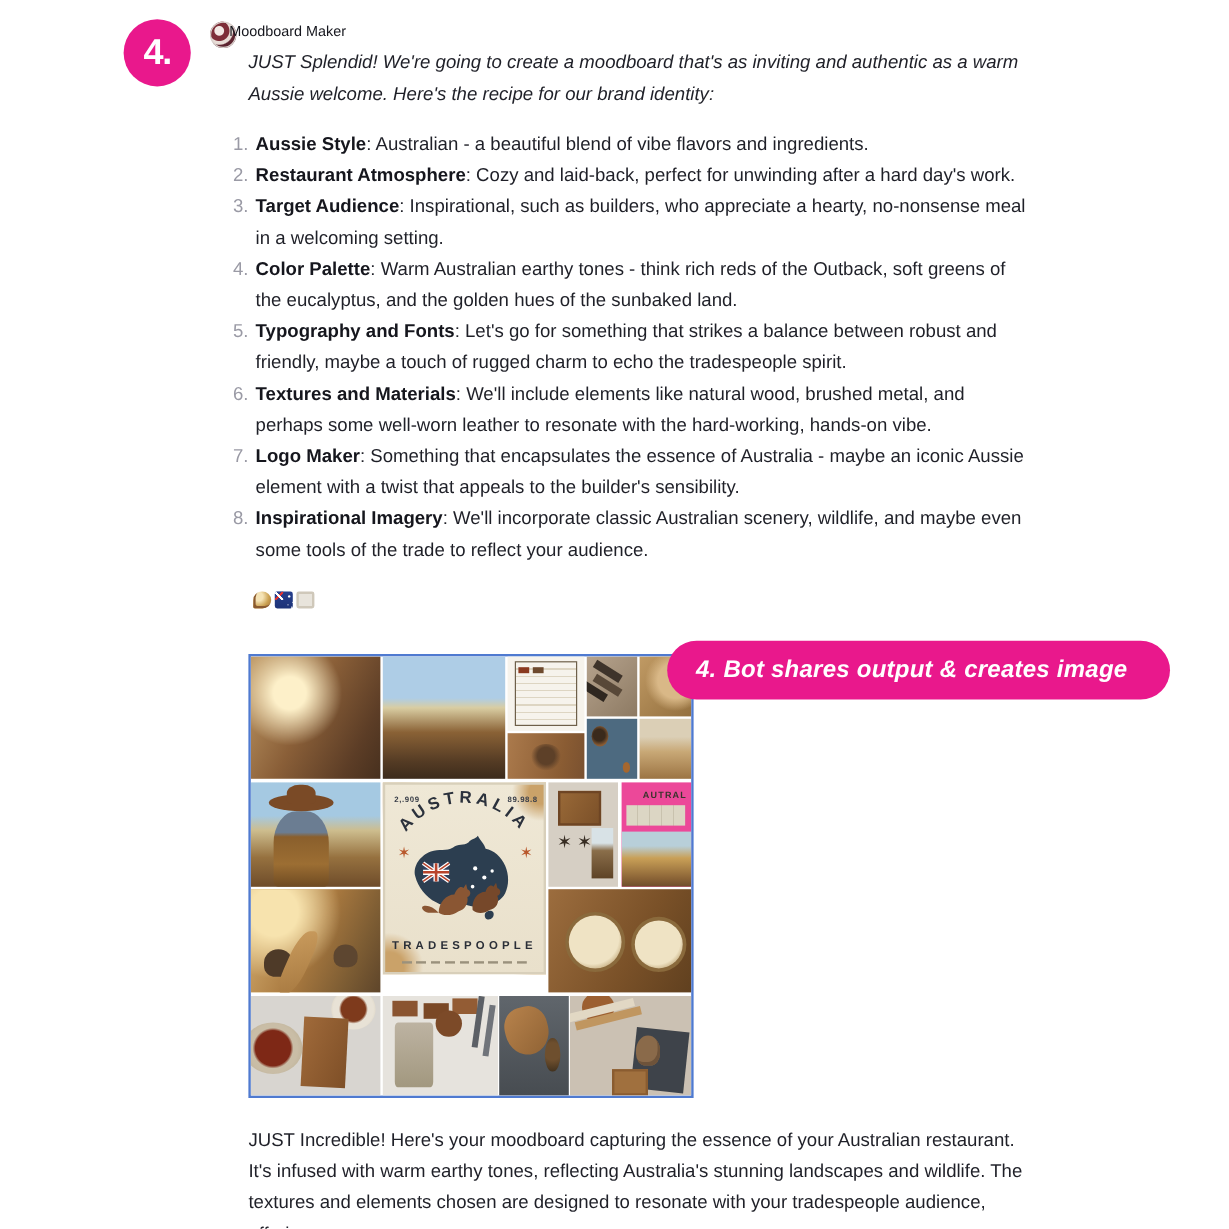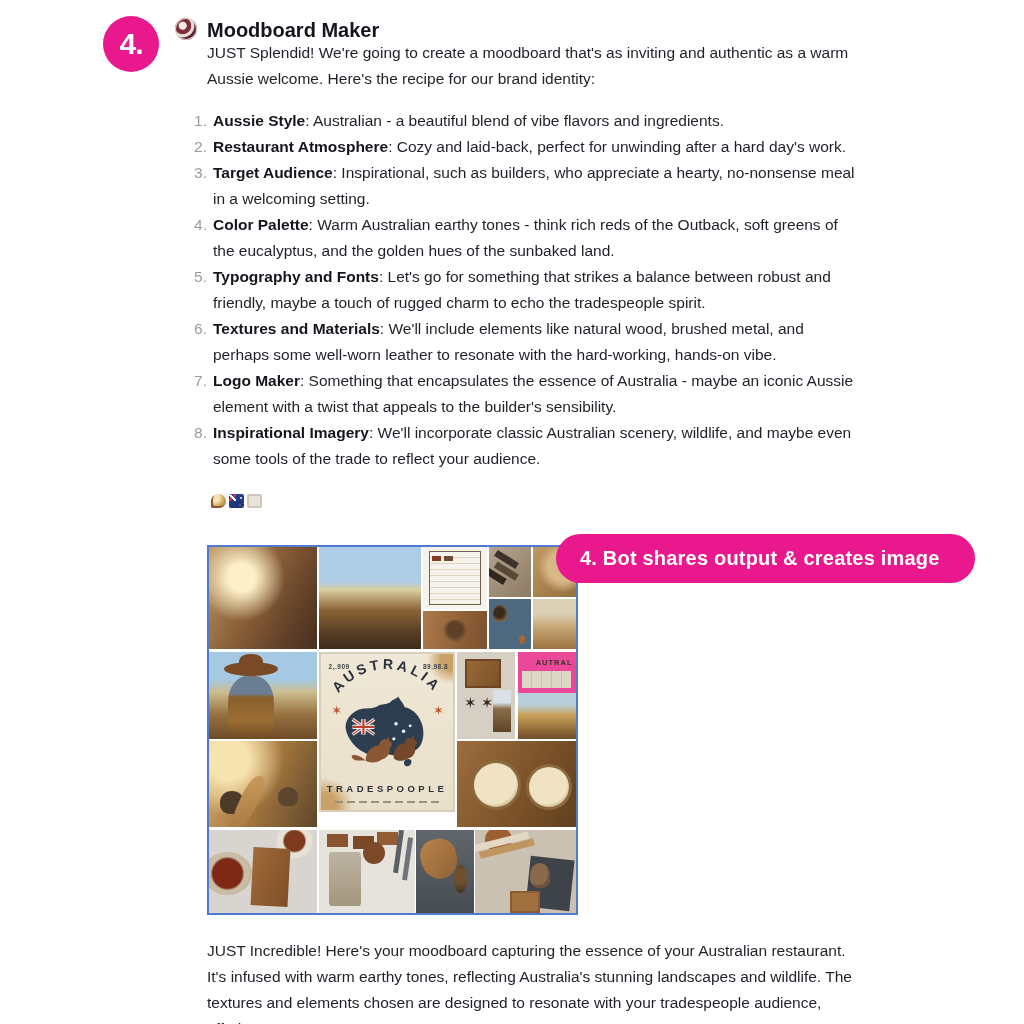--- a/index.html
+++ b/index.html
@@ -8,24 +8,24 @@
 
   
   .step-badge{position:absolute;left:103px;top:16px;width:56px;height:56px;border-radius:50%;
     background:#e9188c;display:flex;align-items:center;justify-content:center;
     color:#fff;font-weight:bold;font-size:30px;letter-spacing:-1px;}
 
   
   .avatar{position:absolute;left:175px;top:18px;width:22px;height:22px;border-radius:50%;
     background:radial-gradient(circle at 35% 35%, #f2e8e4 0 18%, #7e2d38 22% 40%, #e8dcd6 44% 55%, #5d2430 60% 78%, #3a1a22 100%);
     box-shadow:0 0 0 1px #d8d0cc inset;}
-  .author{position:absolute;left:207px;top:19px;font-size:20px;font-weight:bold;color:#15161d;}
+  .author{position:absolute;left:191px;top:19px;font-size:12px;font-weight:normal;color:#15161d;}
 
   .para{position:absolute;left:207px;width:648px;font-size:15.5px;line-height:26px;color:#1f2028;}
-  .p-intro{top:40px;}
+  .p-intro{top:40px;font-style:italic;}
   .p-outro{top:488px;}
   .p-closing{top:938px;width:660px;}
 
   
   .olist{position:absolute;left:183px;top:108px;width:672px;font-size:15.5px;line-height:26px;}
   .olist .item{display:grid;grid-template-columns:24px 1fr;column-gap:6px;}
   .olist .num{text-align:right;color:#9a9aa5;}
   .olist .lbl{font-weight:bold;color:#15161d;}
 
   
@@ -35,21 +35,21 @@
   .mi-flag{background:linear-gradient(#263f8c,#1d3378);position:relative;overflow:hidden;}
   .mi-flag::before{content:"";position:absolute;left:0;top:0;width:7px;height:7px;
     background:linear-gradient(45deg,transparent 42%,#fff 42% 58%,transparent 58%),
                linear-gradient(-45deg,transparent 42%,#d33 42% 58%,transparent 58%),#2a3f8c;}
   .mi-flag::after{content:"";position:absolute;right:2px;top:3px;width:2px;height:2px;background:#fff;border-radius:50%;
     box-shadow:3px 5px 0 -0.5px #fff,-1px 7px 0 -0.5px #fff,2px 9px 0 -0.5px #fff;}
   .mi-frame{background:#e8e4dc;border:2px solid #cfc8ba;box-sizing:border-box;}
 
   
   .callout{position:absolute;left:556px;top:534px;width:419px;height:49px;border-radius:25px;
-    background:#e9188c;display:flex;align-items:center;padding-left:24px;box-sizing:border-box;z-index:30;}
+    background:#e9188c;display:flex;align-items:center;padding-left:24px;box-sizing:border-box;z-index:30;font-style:italic;}
   .callout span{color:#fff;font-weight:bold;font-size:20px;letter-spacing:0.2px;}
 
   
   .moodboard{position:absolute;left:207px;top:545px;width:371px;height:370px;background:#fff;
     border:2px solid #4f7ad0;box-sizing:border-box;z-index:10;overflow:hidden;}
   .tile{position:absolute;overflow:hidden;}
 
   .t-indoor{left:0;top:0;width:29.4%;height:28%;
     background:radial-gradient(circle at 30% 30%,#fdf0c9 0 13%,rgba(0,0,0,0) 42%),
       linear-gradient(118deg,#c09a66 0%,#8a5f38 45%,#5c3d26 80%,#47301e 100%);}

